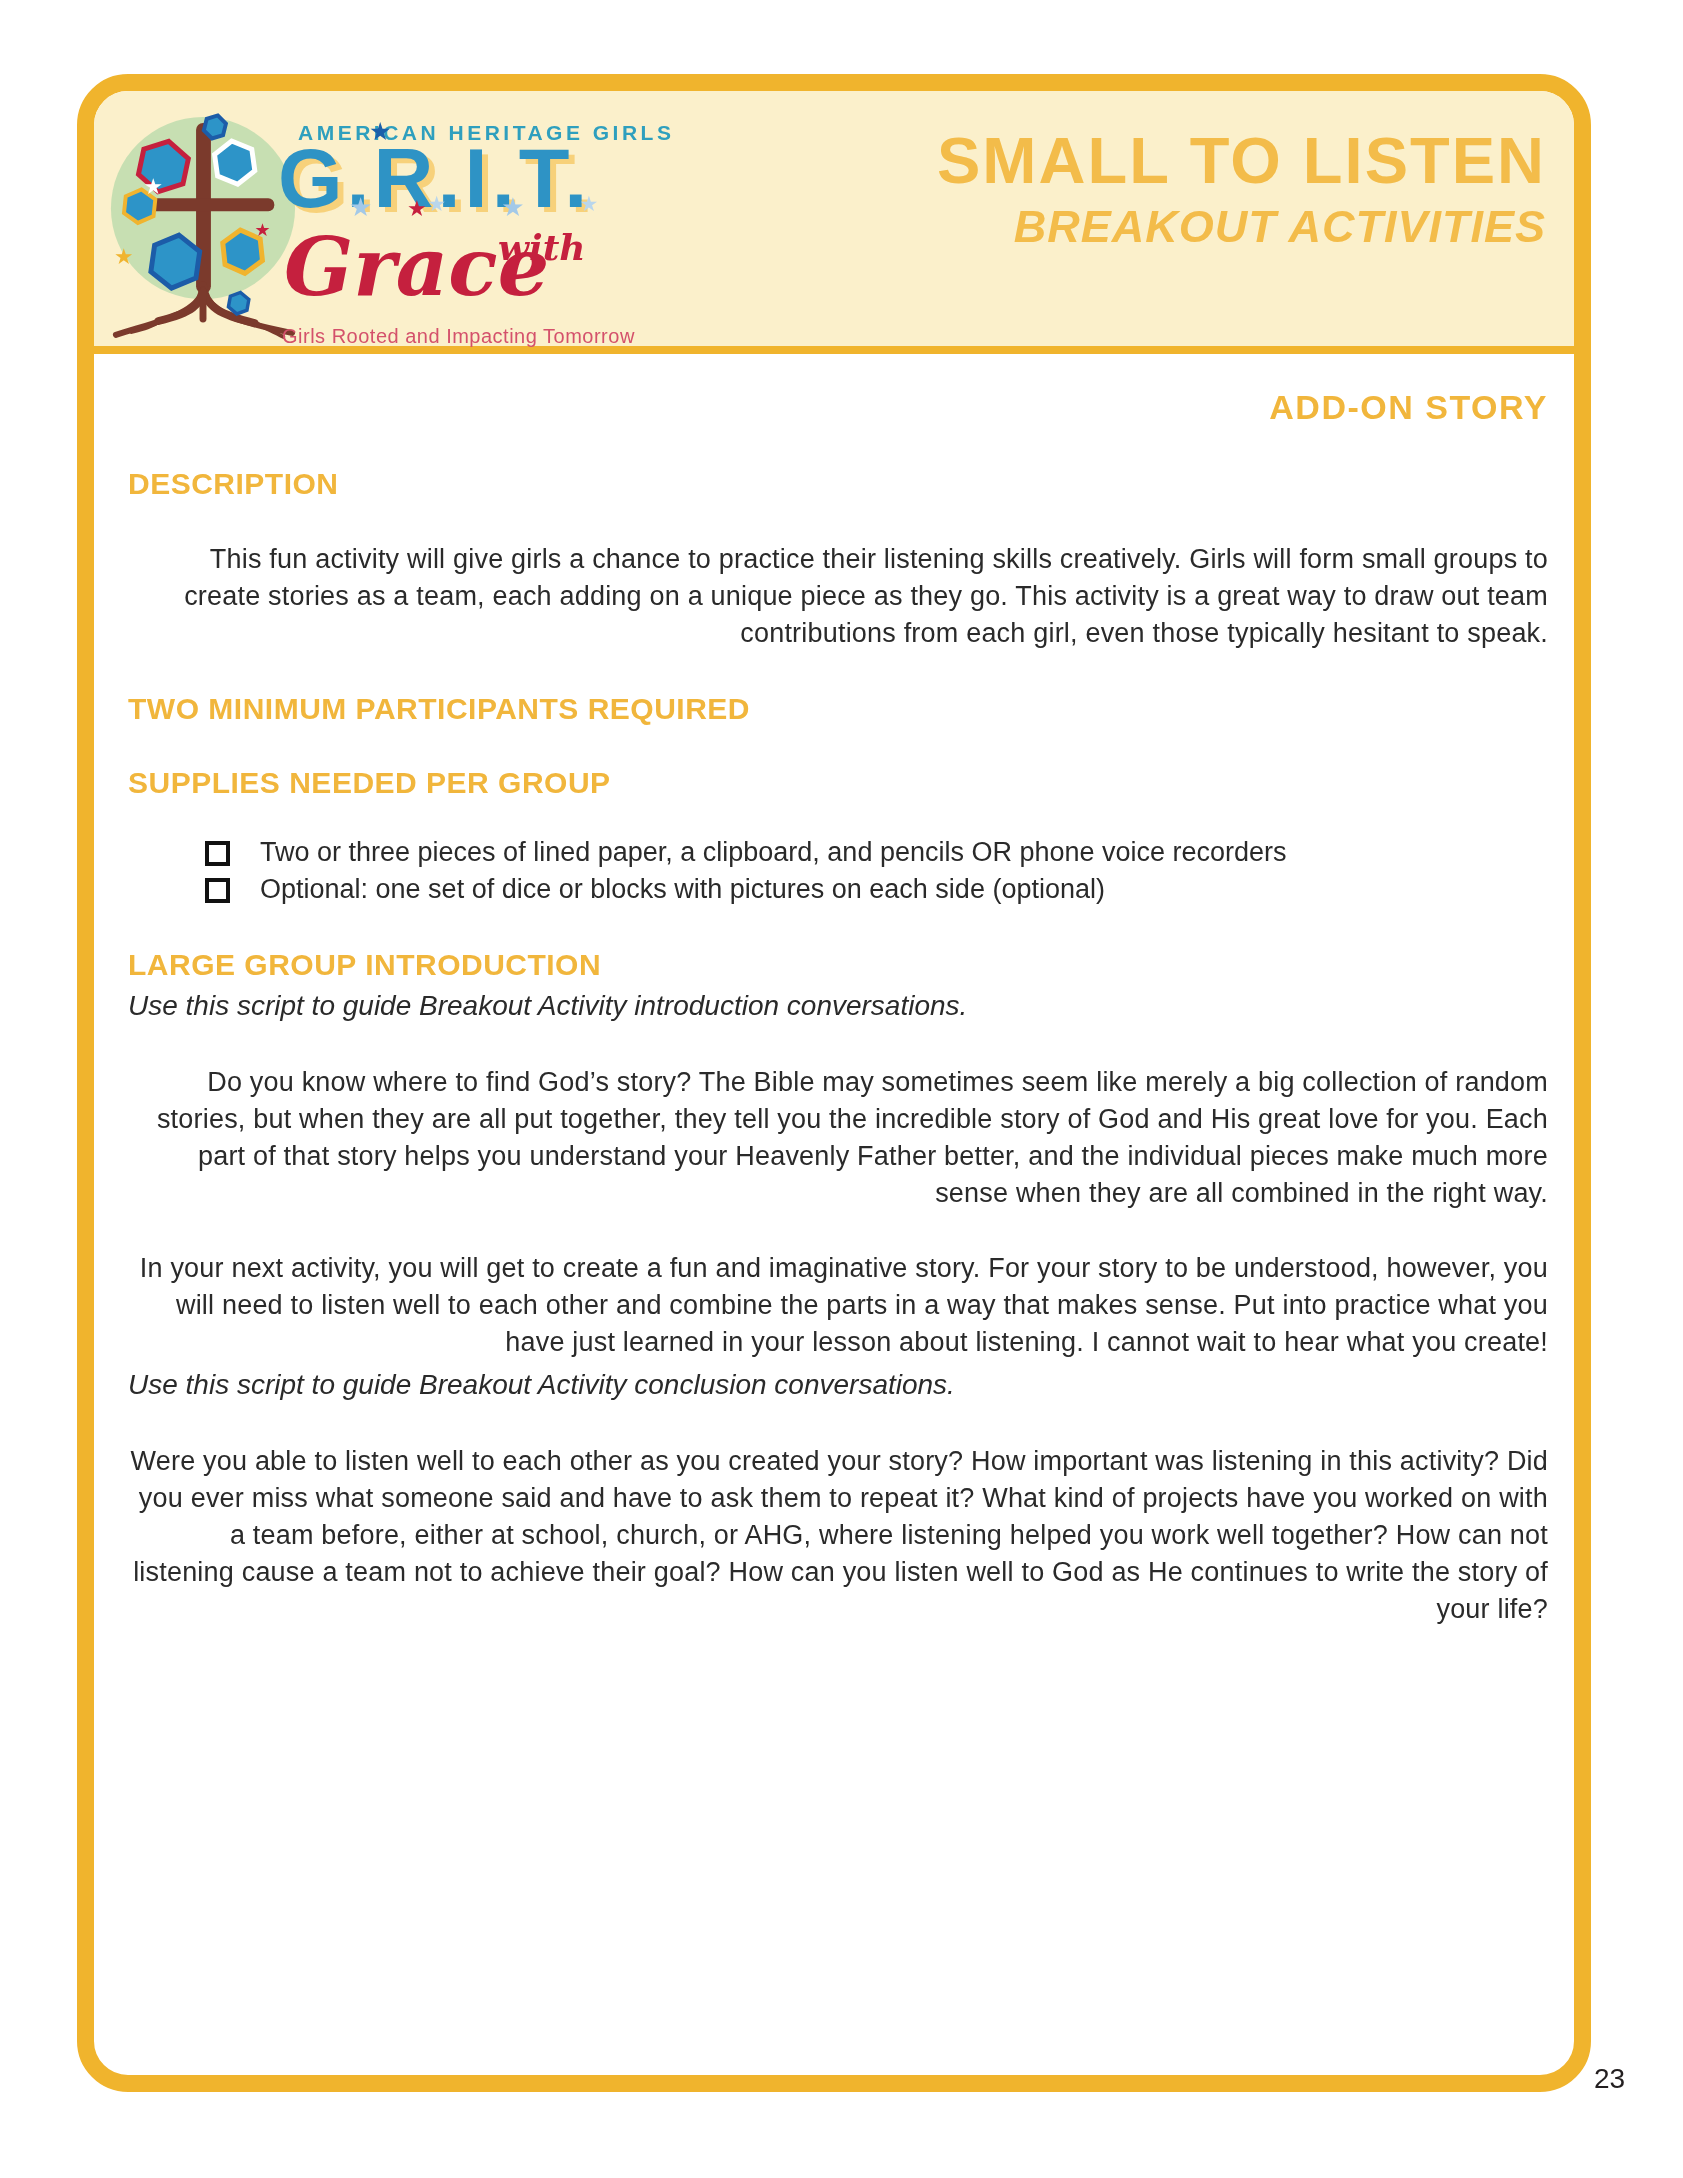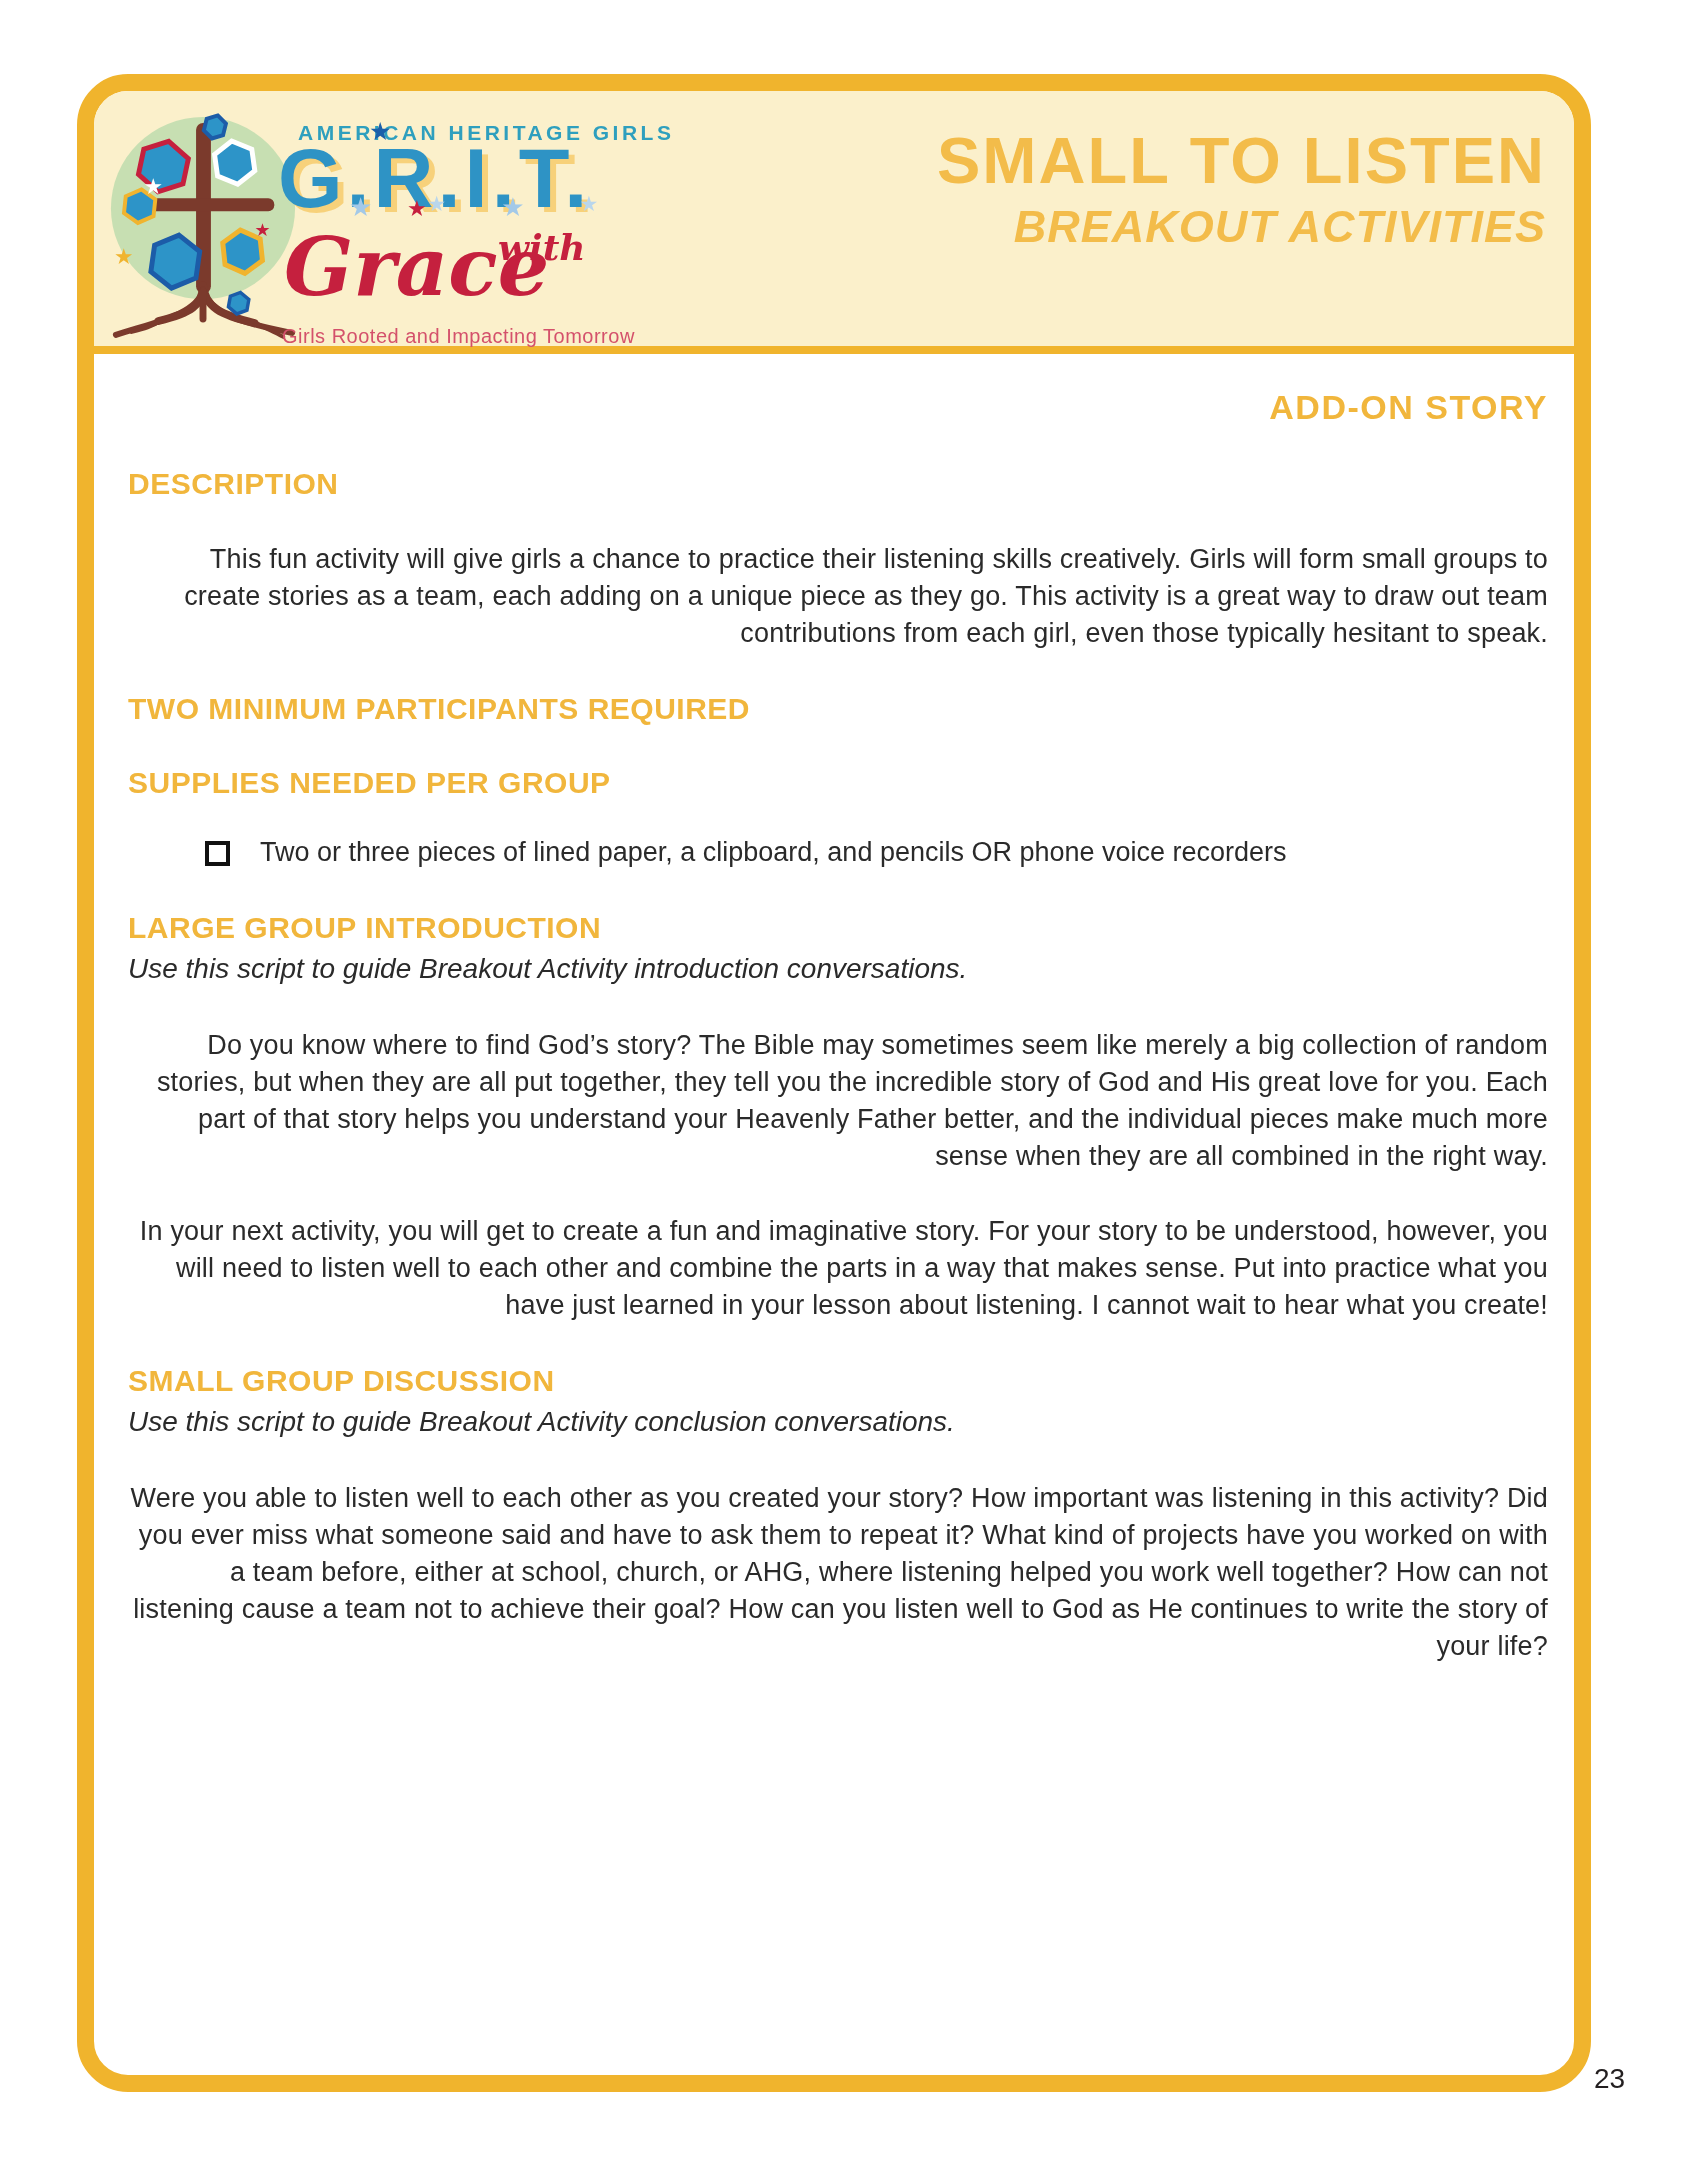--- a/index.html
+++ b/index.html
@@ -126,28 +126,31 @@
       <p class="body">This fun activity will give girls a chance to practice their listening skills creatively. Girls will form small groups to create stories as a team, each adding on a unique piece as they go. This activity is a great way to draw out team contributions from each girl, even those typically hesitant to speak.</p>
 
       <h2 class="sec-h tight">TWO MINIMUM PARTICIPANTS REQUIRED</h2>
 
       <h2 class="sec-h">SUPPLIES NEEDED PER GROUP</h2>
       <ul class="supplies">
         <li>
           <span class="cb"></span>
           <span>Two or three pieces of lined paper, a clipboard, and pencils OR phone voice recorders</span>
         </li>
+        <li>
+          <span class="cb"></span>
+          <span>Optional: one set of dice or blocks with pictures on each side (optional)</span>
+        </li>
       </ul>
 
       <h2 class="sec-h">LARGE GROUP INTRODUCTION</h2>
       <p class="note">Use this script to guide Breakout Activity introduction conversations.</p>
       <p class="body">Do you know where to find God’s story? The Bible may sometimes seem like merely a big collection of random stories, but when they are all put together, they tell you the incredible story of God and His great love for you. Each part of that story helps you understand your Heavenly Father better, and the individual pieces make much more sense when they are all combined in the right way.</p>
       <p class="body">In your next activity, you will get to create a fun and imaginative story. For your story to be understood, however, you will need to listen well to each other and combine the parts in a way that makes sense. Put into practice what you have just learned in your lesson about listening. I cannot wait to hear what you create!</p>
 
-      <h2 class="sec-h">SMALL GROUP DISCUSSION</h2>
       <p class="note">Use this script to guide Breakout Activity conclusion conversations.</p>
       <p class="body">Were you able to listen well to each other as you created your story? How important was listening in this activity? Did you ever miss what someone said and have to ask them to repeat it? What kind of projects have you worked on with a team before, either at school, church, or AHG, where listening helped you work well together? How can not listening cause a team not to achieve their goal? How can you listen well to God as He continues to write the story of your life?</p>
     </main>
   </div>
 
   <div class="page-number">23</div>
 </div>
 
 
 </body></html>

